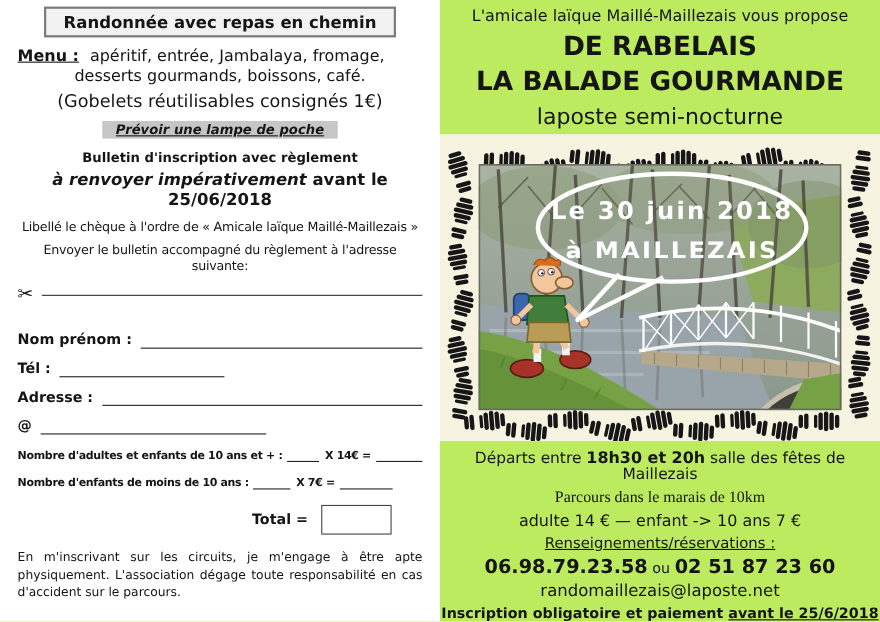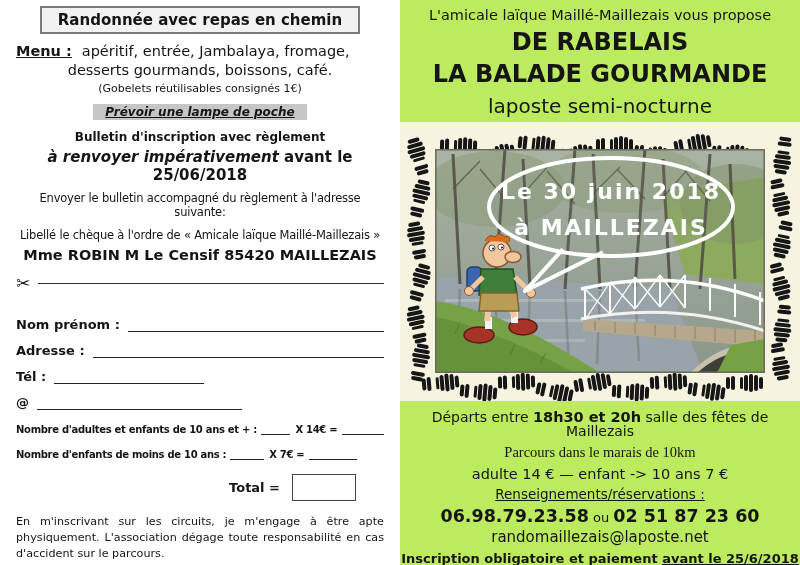--- a/index.html
+++ b/index.html
@@ -12,21 +12,21 @@
   
   .left-page{width:400px;height:565px;background:#ffffff;padding:0 16px;box-sizing:border-box;}
   .banner-box{
     width:fit-content;margin:6px auto 0;padding:3px 16px;
     border:2px solid #7a7a7a;background:#f2f2f2;
     font-size:15px;font-weight:bold;
   }
   .menu-line1{display:flex;gap:10px;margin-top:9px;font-size:14.5px;}
   .menu-label{font-weight:bold;text-decoration:underline;white-space:nowrap;}
   .menu-line2{text-align:center;font-size:14.5px;margin-top:3px;}
-  .menu-line3{text-align:center;font-size:11px;margin-top:4px;}
+  .menu-line3{text-align:center;font-size:16px;margin-top:4px;}
   .lamp-note{
     width:fit-content;margin:9px auto 0;padding:1px 12px;
     background:#c6c6c6;font-size:12px;font-weight:bold;font-style:italic;
     text-decoration:underline;
   }
   .bulletin-title{text-align:center;font-size:12px;font-weight:bold;margin-top:10px;}
   .deadline{text-align:center;font-size:15px;font-weight:bold;margin-top:4px;}
   .deadline .pfx{font-style:italic;}
   .small-line{text-align:center;font-size:11.5px;letter-spacing:-0.2px;margin-top:9px;}
   .small-line.second{margin-top:7px;}
@@ -81,41 +81,40 @@
     <div class="menu-line2">desserts gourmands, boissons, café.</div>
     <div class="menu-line3">(Gobelets réutilisables consignés 1€)</div>
 
     <div class="lamp-note">Prévoir une lampe de poche</div>
 
     <div class="bulletin-title">Bulletin d'inscription avec règlement</div>
     <div class="deadline">
       <span class="pfx">à renvoyer impérativement </span><span>avant le 25/06/2018</span>
     </div>
 
+    <div class="small-line">Libellé le chèque à l'ordre de « Amicale laïque Maillé-Maillezais »</div>
     <div class="small-line second">Envoyer le bulletin accompagné du règlement à l'adresse suivante:</div>
-    <div class="small-line">Libellé le chèque à l'ordre de « Amicale laïque Maillé-Maillezais »</div>
-    <div class="address-line">Mme ROBIN M Le Censif 85420 MAILLEZAIS</div>
 
     <div class="cut-row">
       <span class="scissors">✂</span>
       <span class="cut-line"></span>
     </div>
 
     <div class="form">
       <div class="frow">
         <span class="lbl">Nom prénom :</span>
         <span class="bl grow"></span>
       </div>
       <div class="frow">
+        <span class="lbl">Tél :</span>
+        <span class="bl" style="width:150px"></span>
+      </div>
+      <div class="frow">
         <span class="lbl">Adresse :</span>
         <span class="bl grow"></span>
-      </div>
-      <div class="frow">
-        <span class="lbl">Tél :</span>
-        <span class="bl" style="width:150px"></span>
       </div>
       <div class="frow">
         <span class="lbl">@</span>
         <span class="bl" style="width:205px"></span>
       </div>
       <div class="frow compact">
         <span class="lbl">Nombre d'adultes et enfants de 10 ans et + :</span>
         <span class="bl" style="width:34px"></span>
         <span class="mult">X  14€  =</span>
         <span class="bl" style="width:48px"></span>

